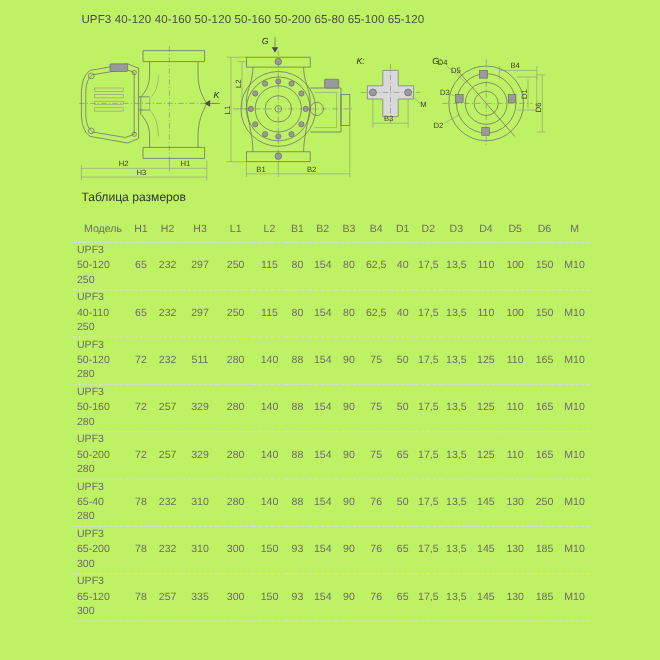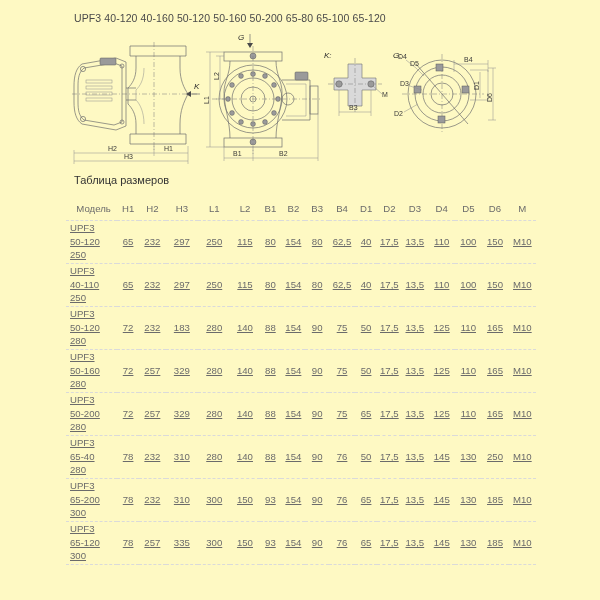--- a/index.html
+++ b/index.html
@@ -5,21 +5,21 @@
   * { box-sizing: border-box; }
   html, body {
     margin: 0; padding: 0;
     width: 600px; height: 600px;
     background: #ffffff;
     font-family: "Liberation Sans", sans-serif;
   }
   #page {
     position: relative;
     width: 600px; height: 600px;
-    background: #fef9c3;
+    background: #bef264;
     overflow: hidden;
   }
 
   
   .model-line {
     position: absolute;
     left: 74px; top: 12px;
     font-size: 10.5px;
     letter-spacing: .1px;
     color: #4a4a4a;
@@ -63,21 +63,21 @@
     white-space: nowrap;
   }
   table.dims thead th {
     height: 22px;
     border-bottom: 1px dashed #dadada;
     color: #6b6b6b;
     text-align: center;
   }
   table.dims thead th.c-model { text-align: center; padding-left: 4px; }
 
-  table.dims tbody tr { border-bottom: 1px dashed #dadada; text-decoration: underline; }
+  table.dims tbody tr { border-bottom: 1px dashed #dadada; }
   table.dims tbody td {
     height: 43px;
     text-align: center;
     line-height: 13px;
   }
   table.dims tbody td.c-model {
     text-align: left;
     padding-left: 4px;
     line-height: 13.5px;
   }
@@ -386,21 +386,21 @@
             <td class="c-m">M10</td>
           </tr>
           <tr>
             <td class="c-model">
               <span class="mline">UPF3</span>
               <span class="mline">50-120</span>
               <span class="mline">280</span>
             </td>
             <td class="c-h1">72</td>
             <td class="c-h2">232</td>
-            <td class="c-h3">183</td>
+            <td class="c-h3">511</td>
             <td class="c-l1">280</td>
             <td class="c-l2">140</td>
             <td class="c-b1">88</td>
             <td class="c-b2">154</td>
             <td class="c-b3">90</td>
             <td class="c-b4">75</td>
             <td class="c-d1">50</td>
             <td class="c-d2">17,5</td>
             <td class="c-d3">13,5</td>
             <td class="c-d4">125</td>

